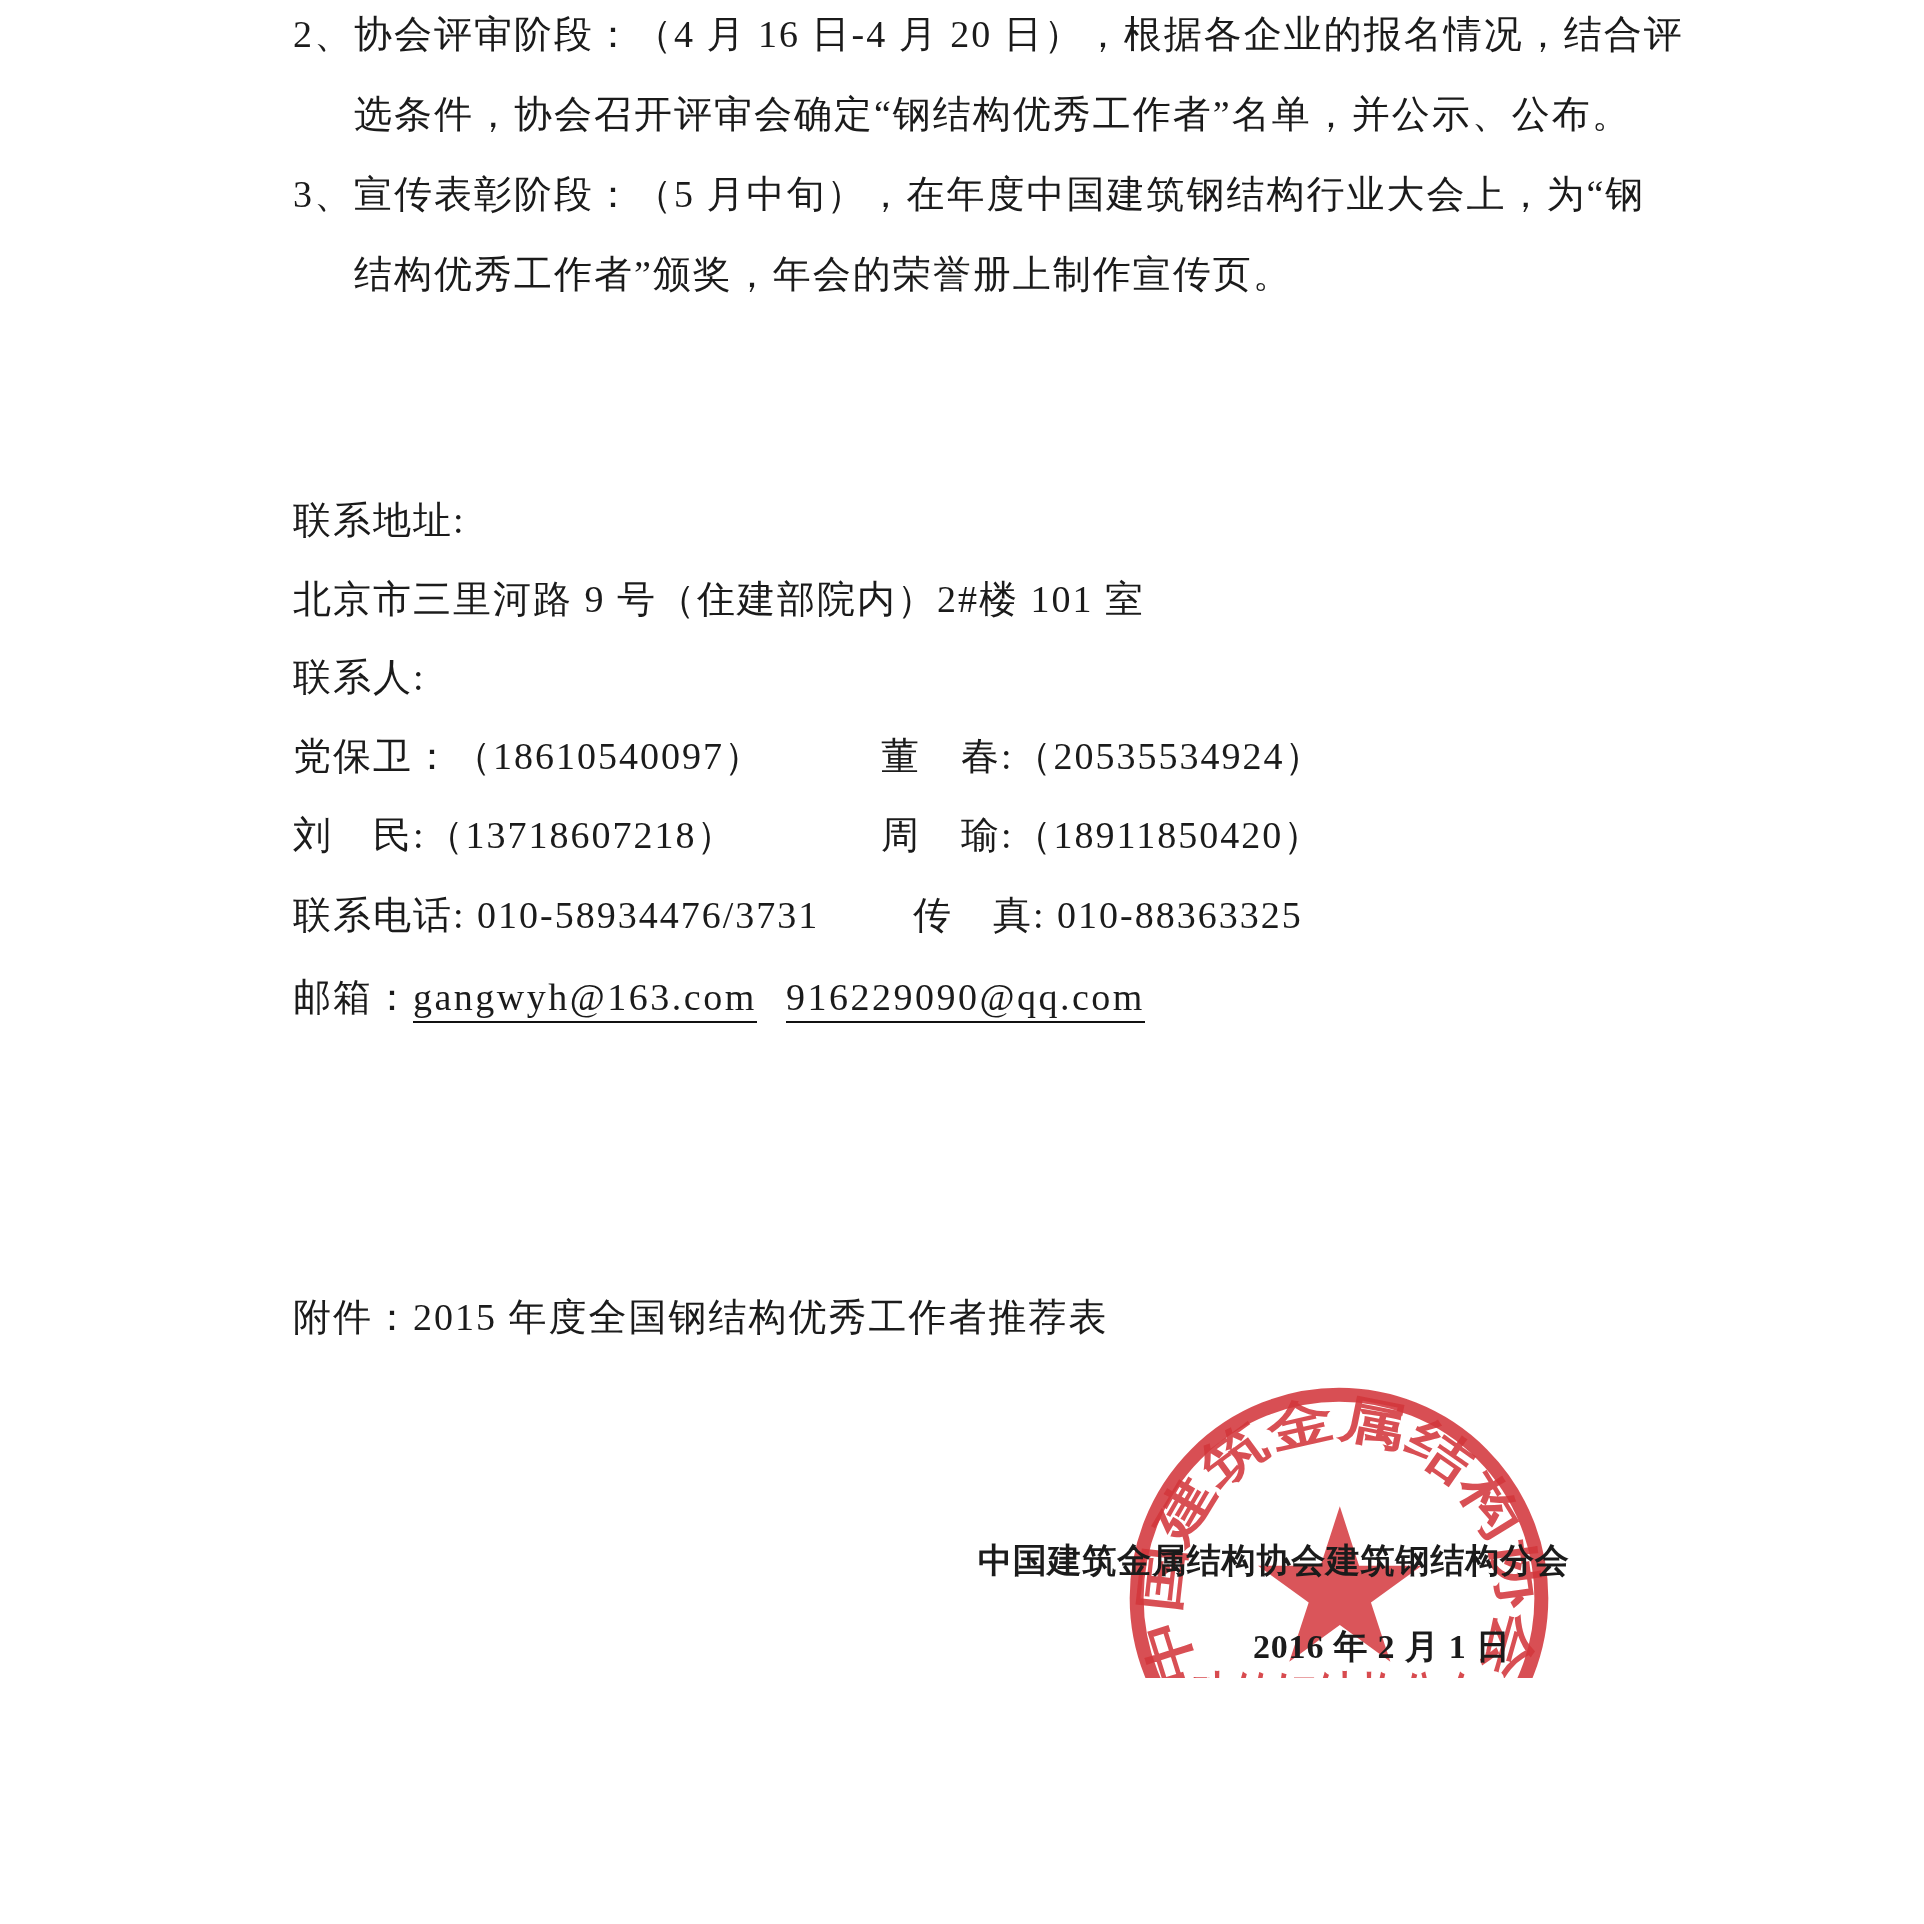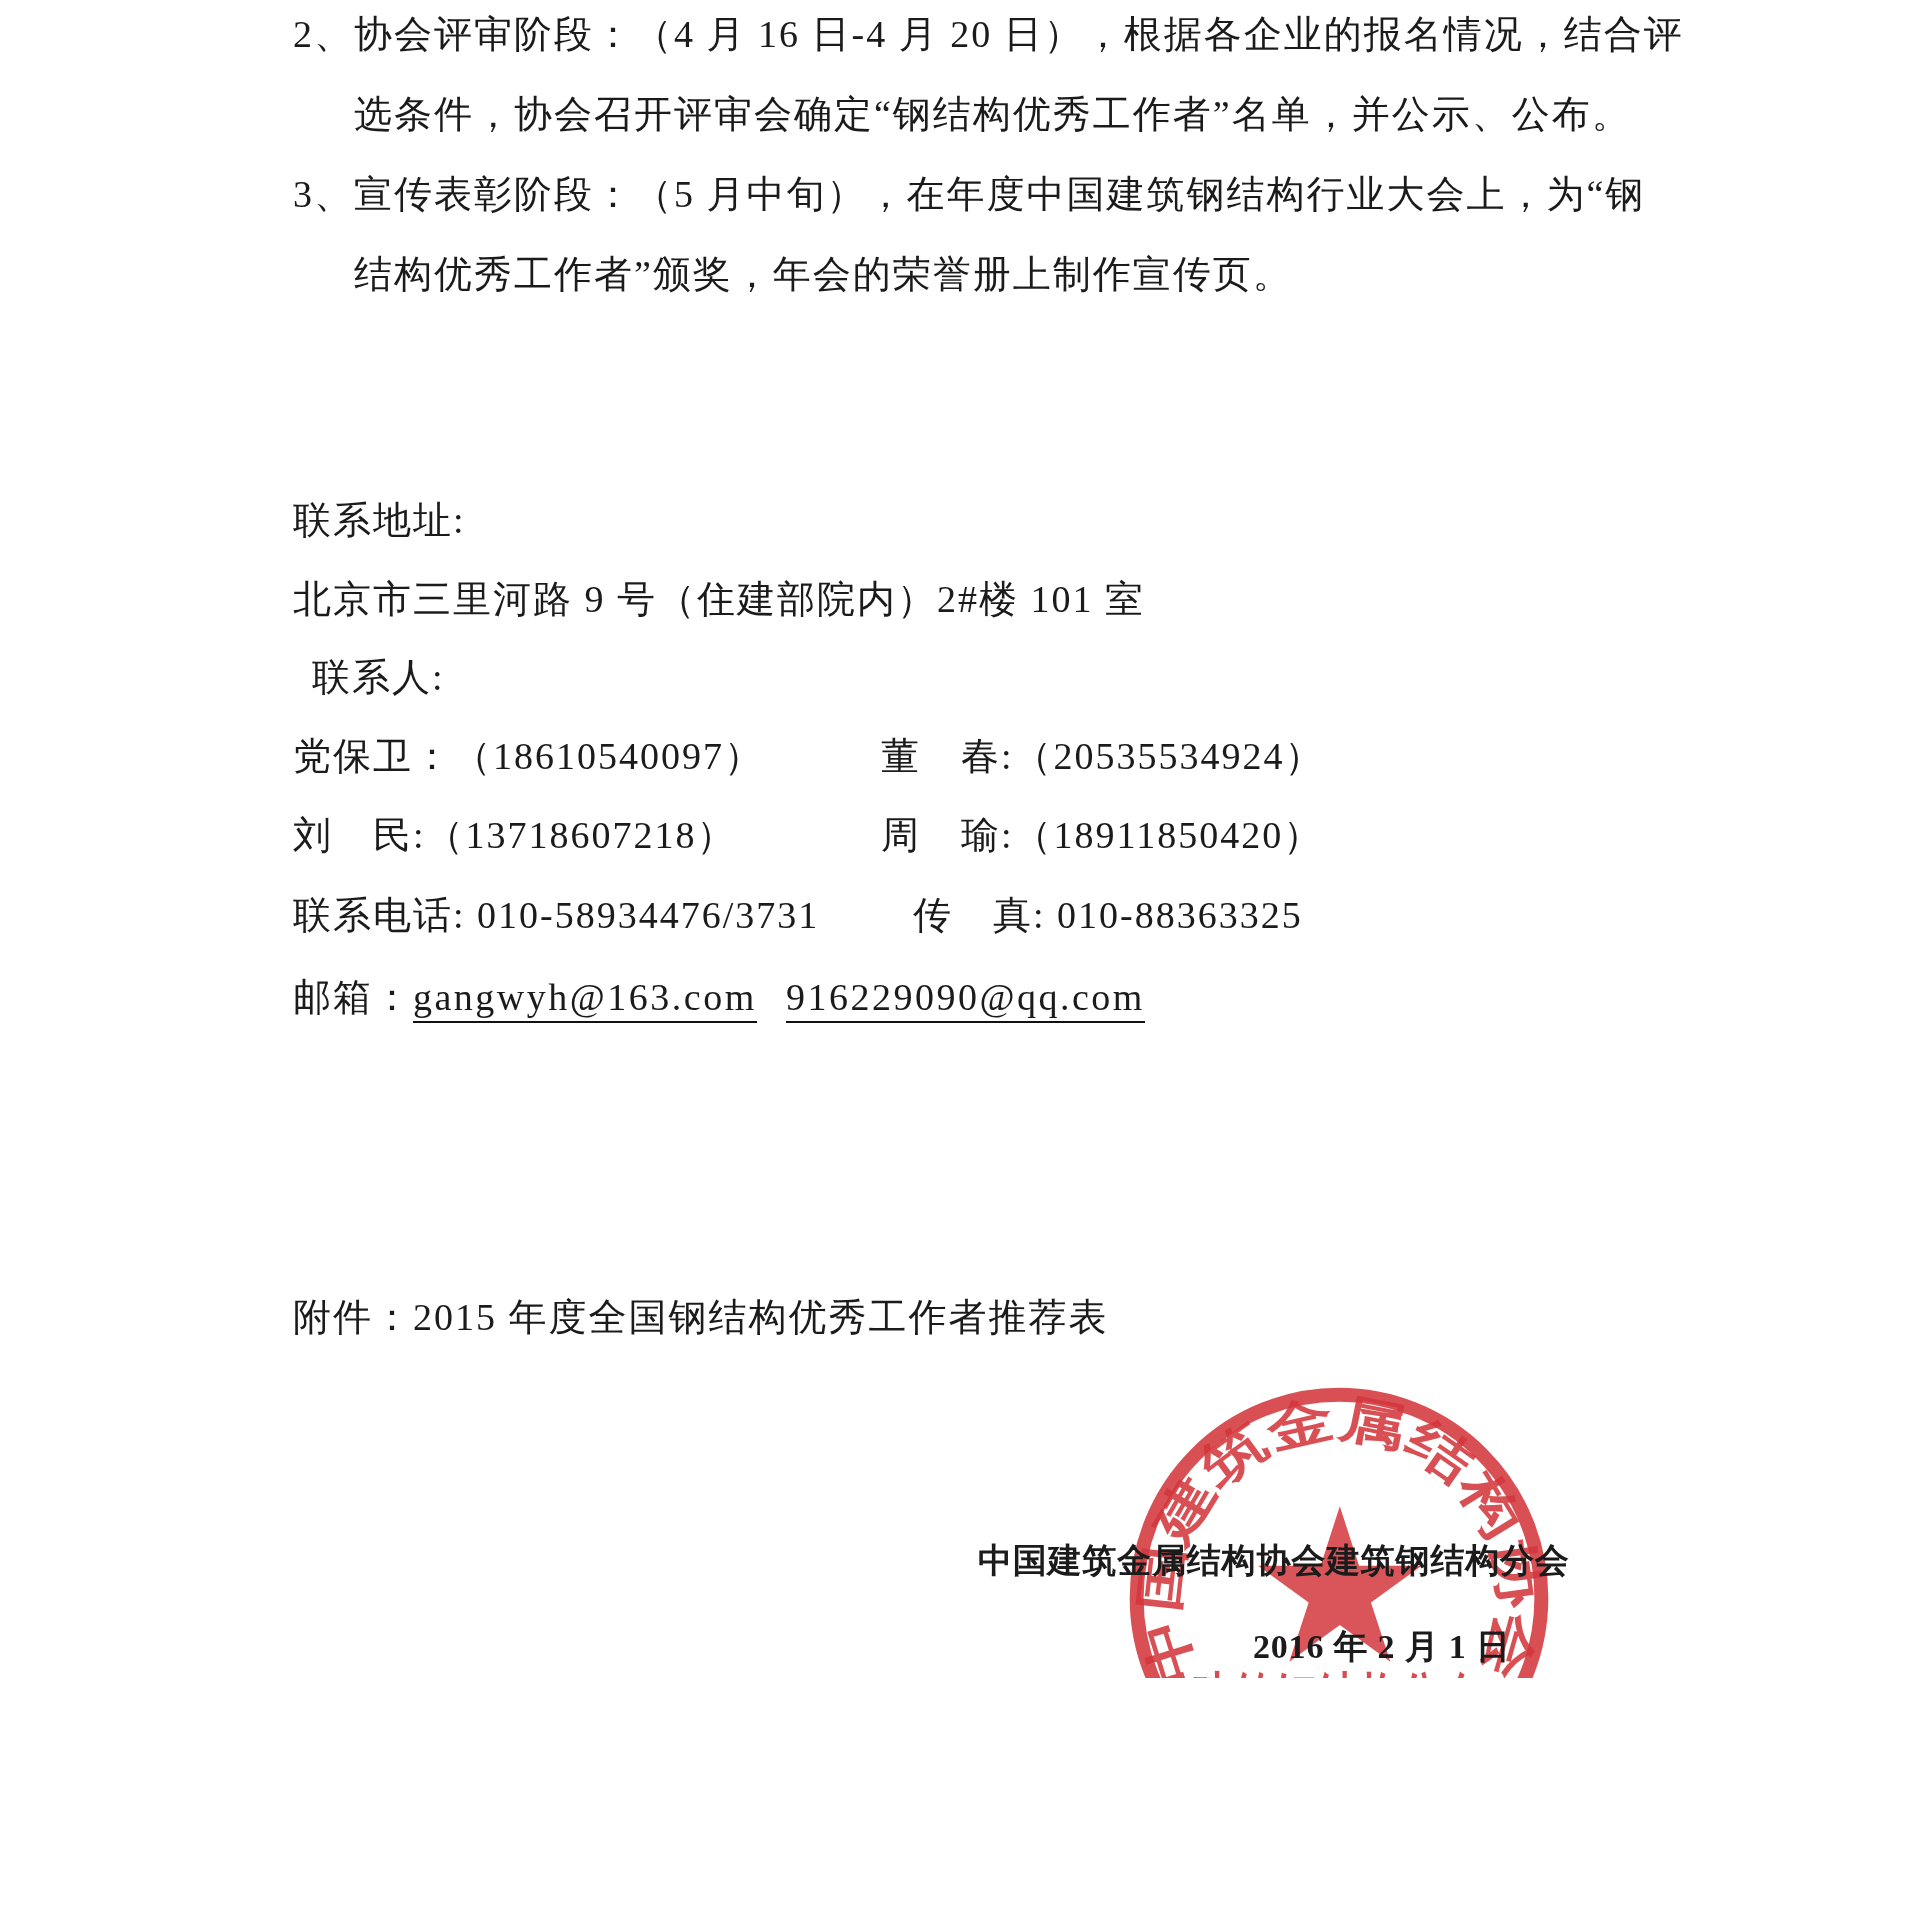--- a/index.html
+++ b/index.html
@@ -50,21 +50,21 @@
 
 <div class="page">
 
   <div class="line" style="left:293px;top:11.5px;">2、协会评审阶段：（4 月 16 日-4 月 20 日），根据各企业的报名情况，结合评</div>
   <div class="line" style="left:354px;top:92px;">选条件，协会召开评审会确定“钢结构优秀工作者”名单，并公示、公布。</div>
   <div class="line" style="left:293px;top:172px;">3、宣传表彰阶段：（5 月中旬），在年度中国建筑钢结构行业大会上，为“钢</div>
   <div class="line" style="left:354px;top:252px;">结构优秀工作者”颁奖，年会的荣誉册上制作宣传页。</div>
 
   <div class="line" style="left:293px;top:498px;">联系地址:</div>
   <div class="line" style="left:293px;top:577px;">北京市三里河路 9 号（住建部院内）2#楼 101 室</div>
-  <div class="line" style="left:293px;top:655px;margin-left:19px;">联系人:</div>
+  <div class="line" style="left:293px;top:655px;">联系人:</div>
 
   <div class="line" style="left:293px;top:734px;">党保卫：（18610540097）</div>
   <div class="line" style="left:881px;top:734px;">董　春:（20535534924）</div>
   <div class="line" style="left:293px;top:813px;text-align:center;">刘　民:（13718607218）</div>
   <div class="line" style="left:881px;top:813px;">周　瑜:（18911850420）</div>
 
   <div class="line" style="left:293px;top:893px;">联系电话: 010-58934476/3731</div>
   <div class="line" style="left:881px;top:893px;margin-left:32px;">传　真: 010-88363325</div>
 
   <div class="line" style="left:293px;top:975px;">邮箱：</div>

